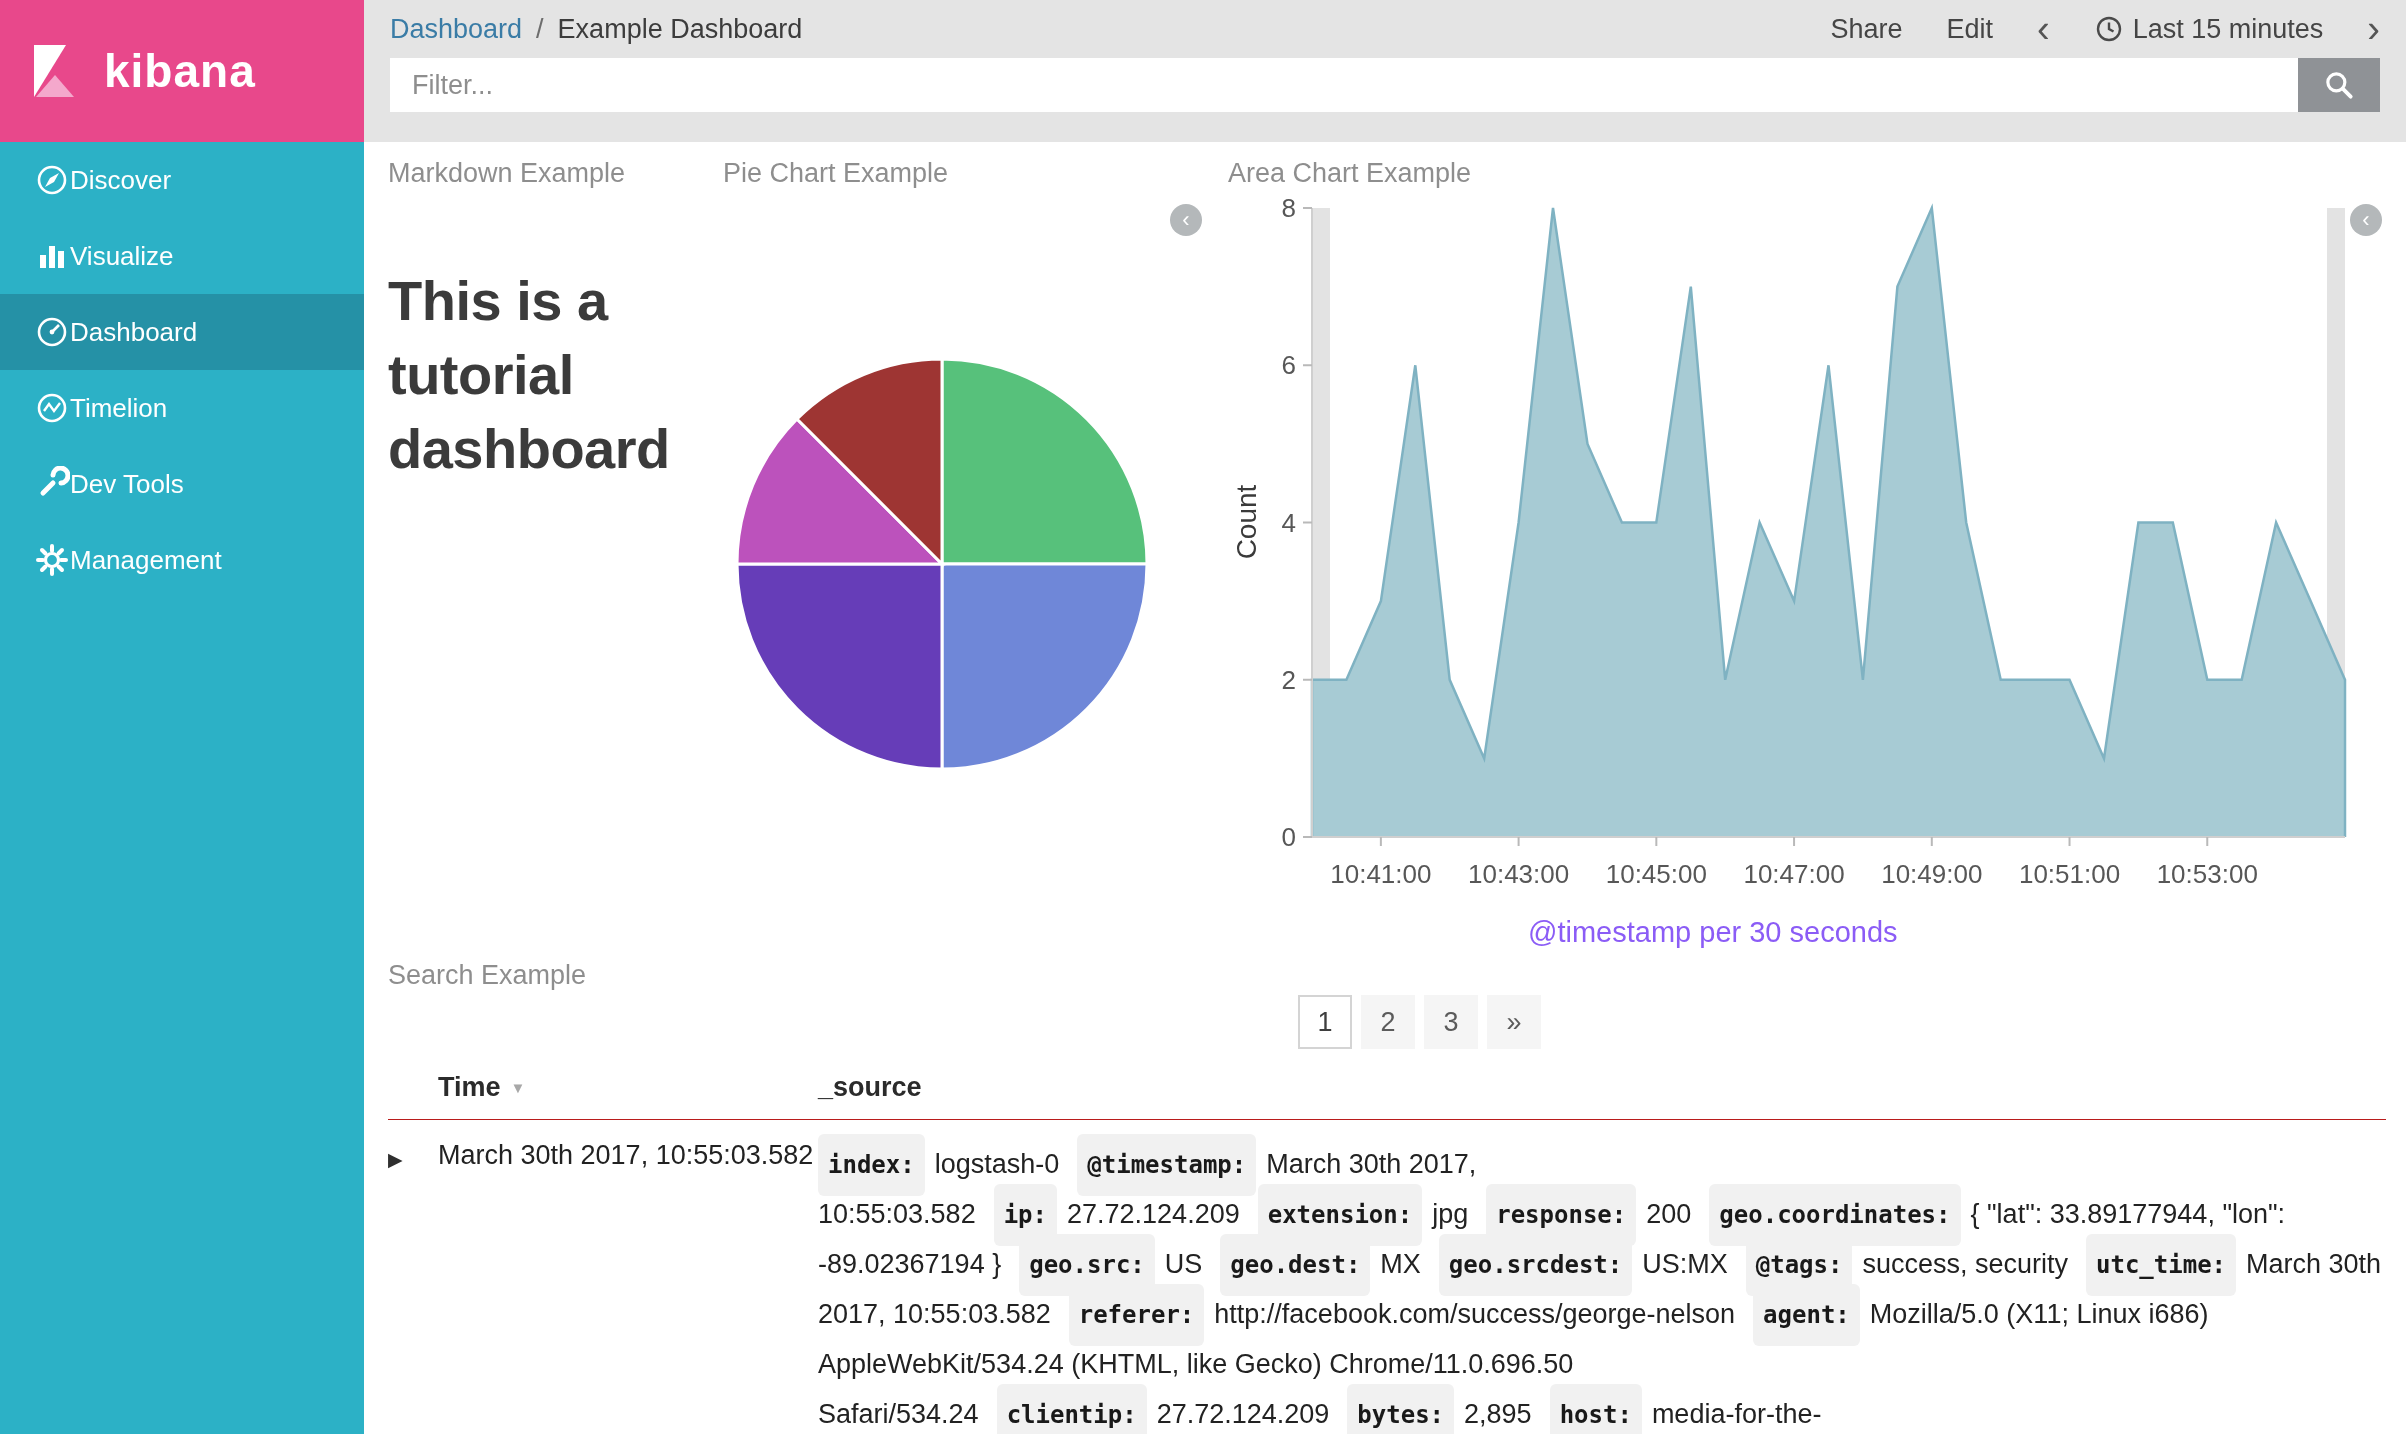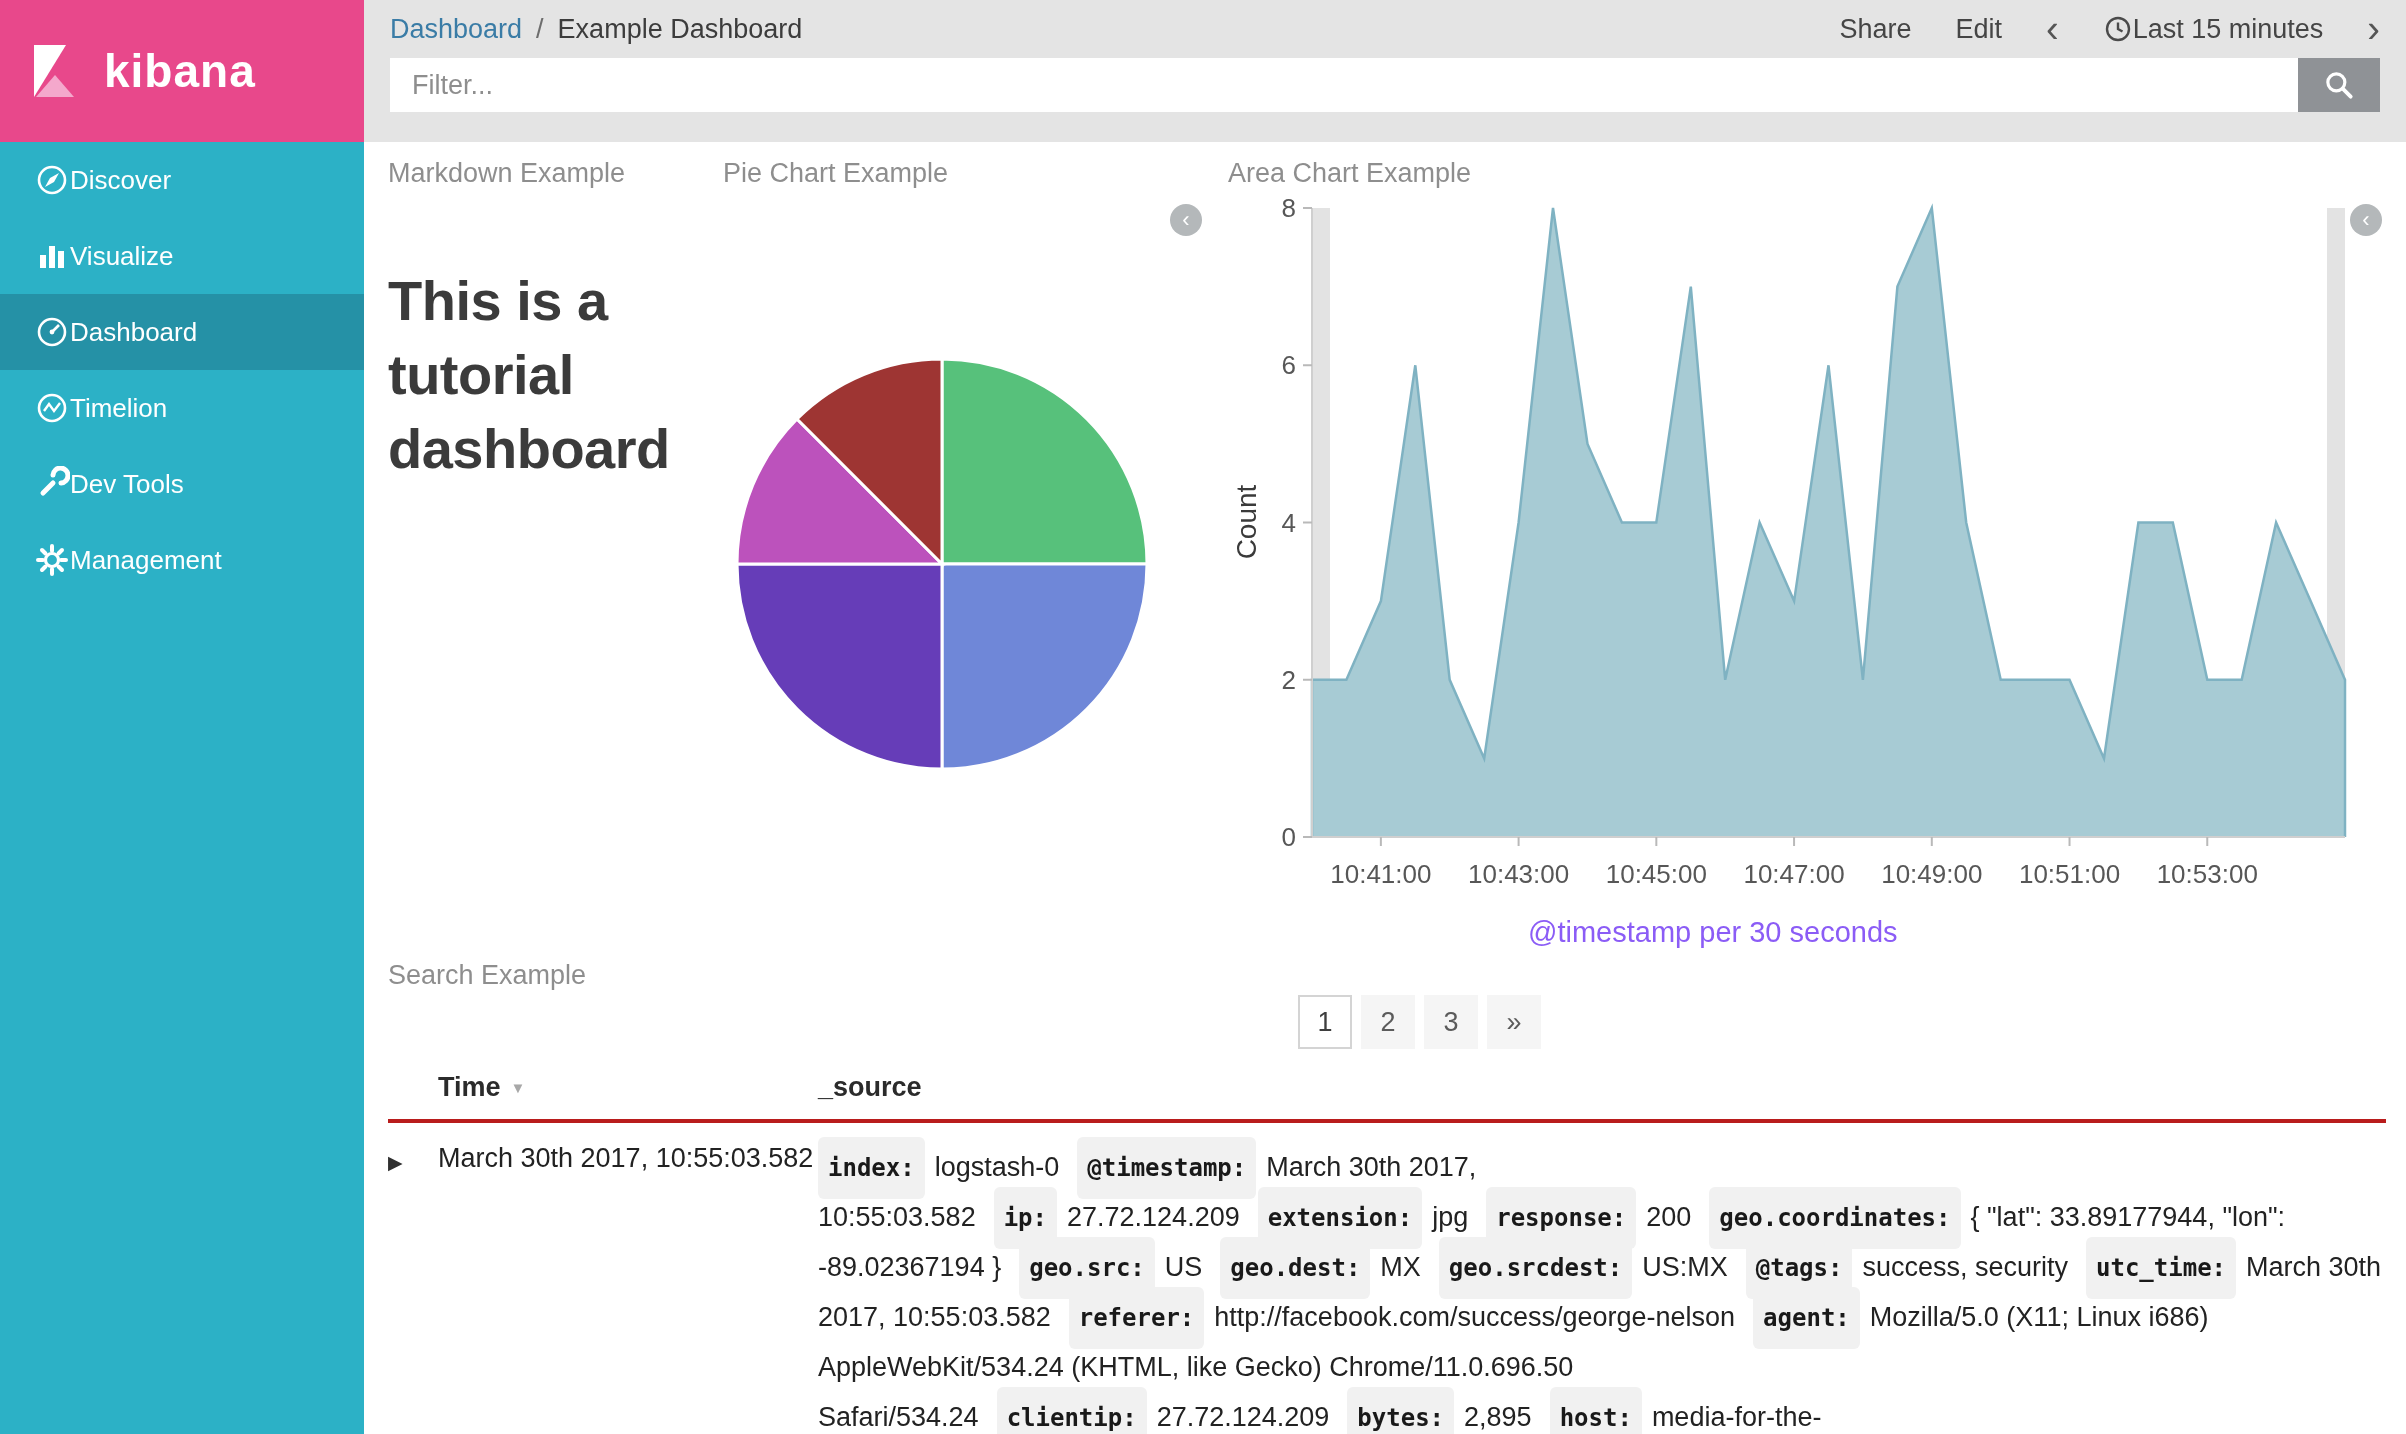--- a/index.html
+++ b/index.html
@@ -18,21 +18,21 @@
 
   
   .topbar { position:absolute; left:364px; top:0; right:0; height:142px; background:#e4e4e4; }
   .crumb-row { display:flex; align-items:center; height:58px; padding:0 26px; font-size:27px; }
   .crumb-link { color:#3a7ca6; cursor:pointer; }
   .crumb-sep { color:#6d6d6d; margin:0 14px; }
   .crumb-current { color:#3c3c3c; }
   .top-actions { margin-left:auto; display:flex; align-items:center; gap:44px; color:#454545; }
   .top-action { cursor:pointer; }
   .chev { font-size:38px; color:#555; line-height:1; cursor:pointer; }
-  .time-range { display:flex; align-items:center; gap:0; cursor:pointer; }
+  .time-range { display:flex; align-items:center; gap:9px; cursor:pointer; }
 
   .filter-row { display:flex; padding:0 26px; height:54px; }
   .filter-input { flex:1; height:54px; border:none; background:#fff; font-size:27px; padding:0 22px;
                   color:#333; outline:none; font-family:inherit; }
   .filter-input::placeholder { color:#8e8e8e; }
   .search-btn { width:82px; height:54px; background:#8f9296; border:none; display:flex;
                 align-items:center; justify-content:center; cursor:pointer; }
 
   
   .main { position:absolute; left:364px; top:142px; right:0; bottom:0; background:#fff; overflow:hidden; }
@@ -57,21 +57,21 @@
                  font-size:29px; color:#8b5cf6; }
 
   .pagination { position:absolute; left:934px; top:853px; display:flex; gap:9px; }
   .page-btn { min-width:54px; height:54px; padding:0 12px; display:flex; align-items:center;
               justify-content:center; font-size:27px; background:#f5f5f5; color:#5b5b5b;
               border:none; cursor:pointer; }
   .page-btn.active { background:#fff; border:2px solid #d4d4d4; color:#3e3e3e; }
 
   .search-table { position:absolute; left:24px; right:20px; top:930px; }
   .thead { display:grid; grid-template-columns:50px 380px 1fr; font-size:27px; font-weight:bold;
-           color:#2b2b2b; padding-bottom:16px; border-bottom:4px solid #b91c1c; }
+           color:#2b2b2b; padding-bottom:16px; border-bottom:1px solid #b91c1c; }
   .th-time { display:flex; gap:10px; align-items:center; cursor:pointer; }
   .sort-icon { font-size:15px; color:#a8a8a8; }
   .trow { display:grid; grid-template-columns:50px 380px 1fr; padding:20px 0; border-bottom:2px solid #ededed; }
   .cell-expand { font-size:19px; color:#2f2f2f; padding-top:8px; cursor:pointer; }
   .cell-time { font-size:27px; color:#222; }
   .cell-source { font-size:27px; color:#222; line-height:1.85; }
   .field-badge { background:#f1f1f1; border-radius:6px; padding:17px 10px;
                  font-family:"DejaVu Sans Mono","Liberation Mono",monospace; font-weight:bold;
                  font-size:24px; color:#191919; white-space:nowrap; }
   .field-value { margin:0 18px 0 10px; }

